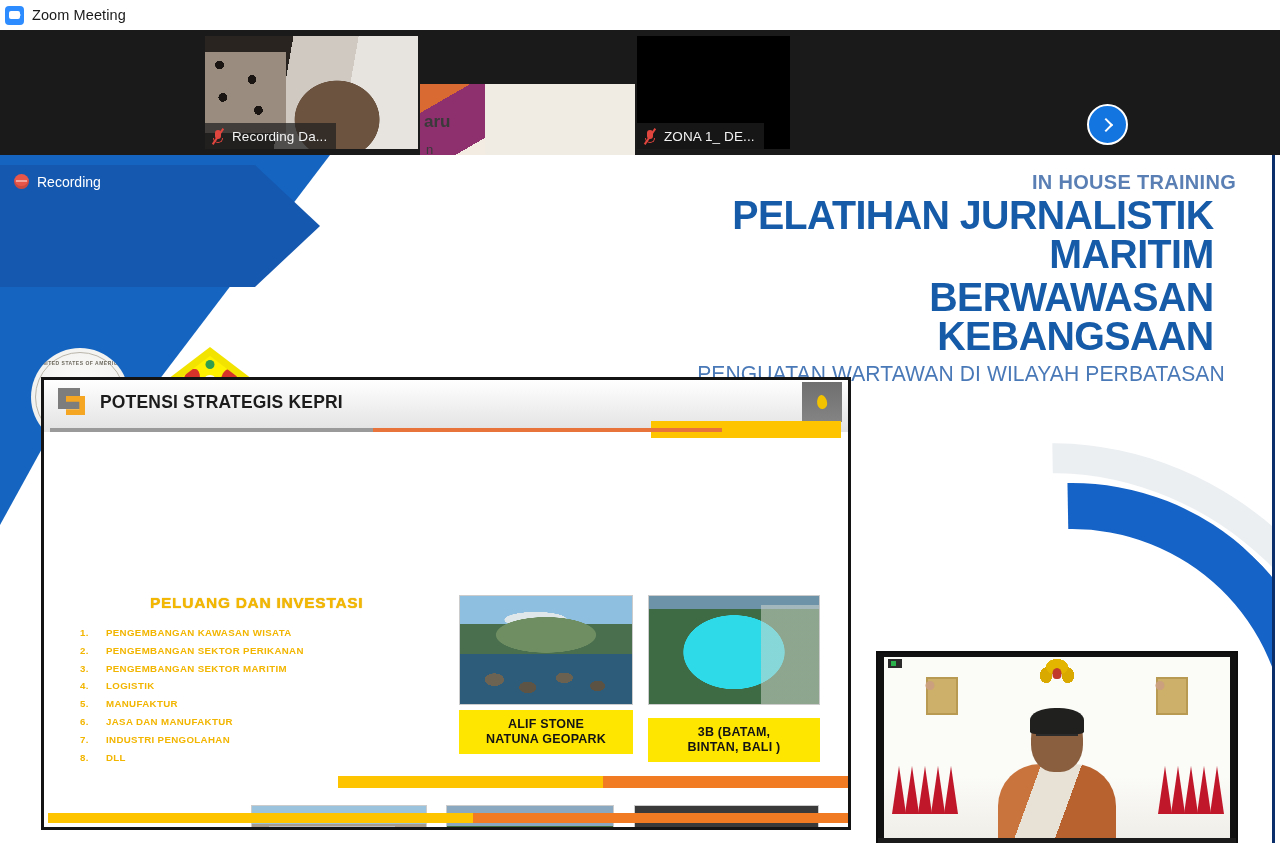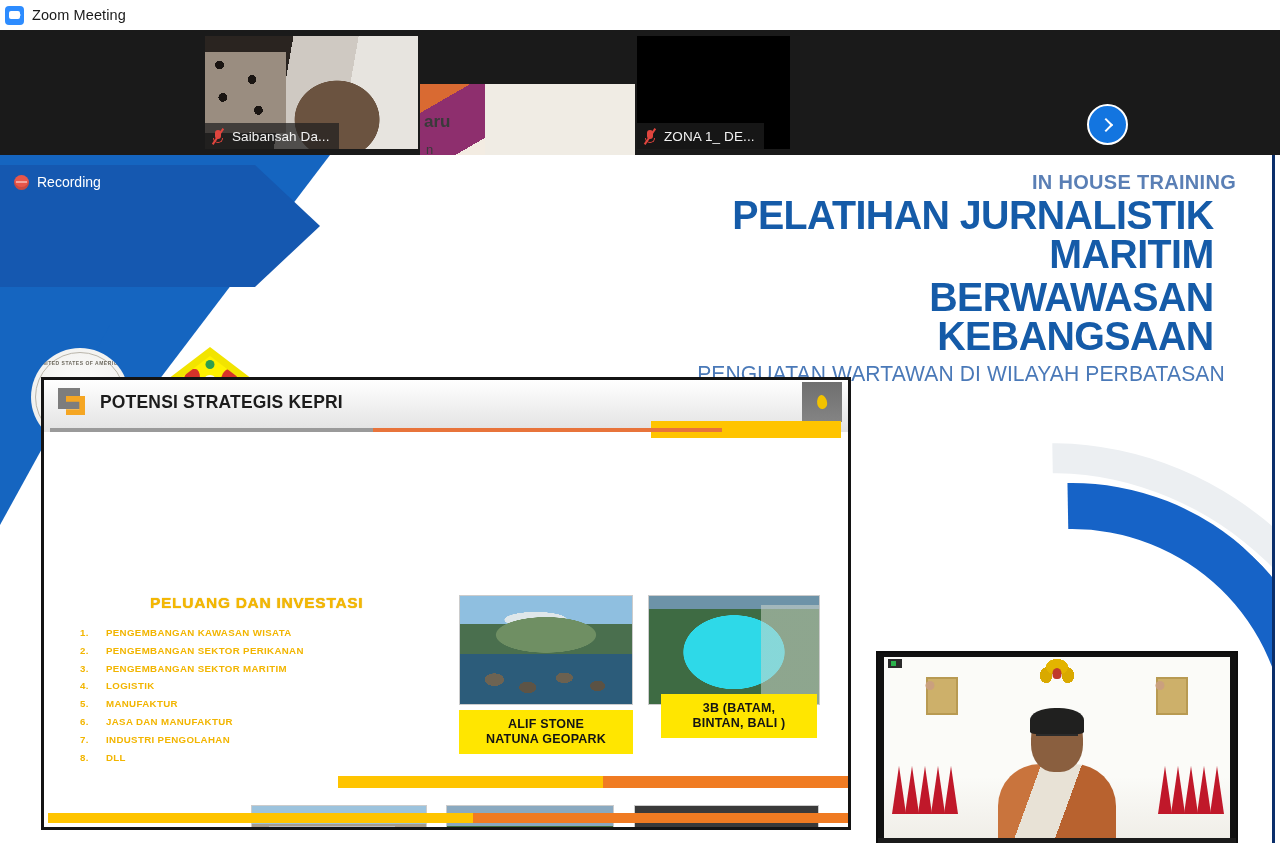--- a/index.html
+++ b/index.html
@@ -100,21 +100,21 @@
     transform:rotate(44deg);
   }
 
   
   #banner {
     position:absolute; left:0; top:10px; width:320px; height:122px;
     background:#1558B0;
     clip-path:polygon(0 0, 255px 0, 320px 61px, 255px 122px, 0 122px);
     z-index:3;
   }
-  #recording { position:absolute; left:14px; top:9px; display:flex; align-items:center; }
+  #recording { position:absolute; left:14px; top:9px; display:flex; }
   #rec-dot {
     width:15px; height:15px; border-radius:50%; background:#e8564a; margin-right:8px;
     position:relative; flex:none;
     box-shadow:inset 0 -3px 0 rgba(0,0,0,.13);
   }
   #rec-dot:after {
     content:""; position:absolute; left:2px; top:6px; width:11px; height:2.4px; background:#f4a39b;
   }
   #rec-label { font-size:14px; color:#ffffff; }
 
@@ -431,21 +431,21 @@
           radial-gradient(circle 7px at 22% 56%, #1a1512 0 62%, transparent 63%),
           radial-gradient(circle 7px at 66% 72%, #1a1512 0 62%, transparent 63%),
           #9a8d80;"></div>
     </div>
     <div class="nameplate">
       <span class="mute-icon">
         <span class="body"></span>
           <span class="stand"></span>
           <span class="slash"></span>
       </span>
-      <span class="nm">Saibansah Da...</span>
+      <span class="nm">Recording Da...</span>
     </div>
   </div>
 
   <div class="tile" style="left:420px; width:215px;margin-top:48px;">
     <div class="vid" style="background:linear-gradient(100deg,#8e2f6e 0 26%, #f0ece4 26% 100%);">
       <div style="position:absolute;left:-4%;top:0;width:34%;height:100%;
         background:linear-gradient(150deg,#d96a32 0 22%, #8e2f6e 22% 62%, #f3ece2 62% 100%);"></div>
       <div style="position:absolute;left:4px;top:28px;font-size:17px;font-weight:bold;color:#3a3a3a;">aru</div>
       <div style="position:absolute;left:6px;top:58px;font-size:13px;color:#3a3a3a;">n</div>
     </div>
@@ -576,21 +576,21 @@
         <span class="art"></span>
       </div>
     <div class="cap" style="left:415px; top:330px; width:174px; height:44px;">
       <span>ALIF STONE</span>
       <span>NATUNA GEOPARK</span>
     </div>
 
     <div class="photo" id="ph2" style="left:604px; top:215px; width:172px; height:110px;">
         <span class="art"></span>
       </div>
-    <div class="cap" style="left:604px; top:314px; width:156px; height:44px;margin-left:13px;">
+    <div class="cap" style="left:604px; top:338px; width:172px; height:44px;">
       <span>3B (BATAM,</span>
       <span>BINTAN, BALI )</span>
     </div>
 
     <div id="mid-bar"></div>
 
     <div class="photo" id="ph3" style="left:207px; top:425px; width:176px; height:94px;">
         <span class="art"></span>
       </div>
 

